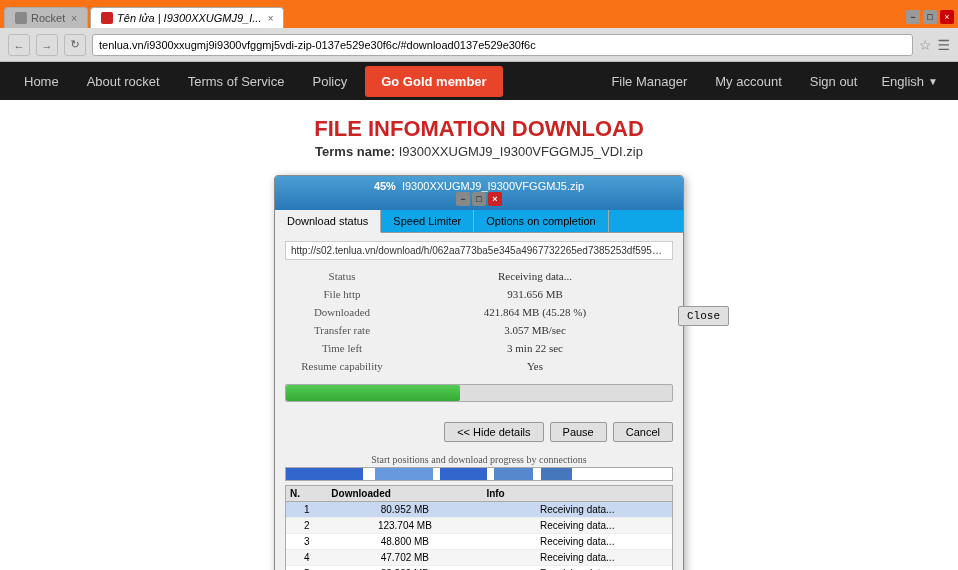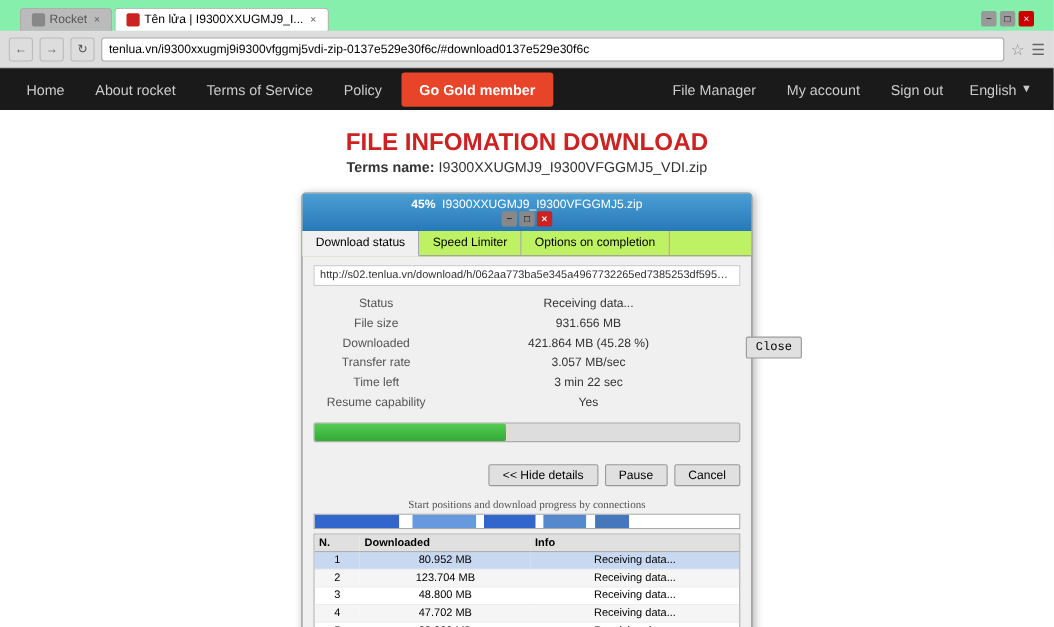--- a/index.html
+++ b/index.html
@@ -2,21 +2,21 @@
 <html><head>
   <meta charset="utf-8">
   <style>
     * { margin: 0; padding: 0; box-sizing: border-box; }
     body { font-family: Arial, sans-serif; font-size: 13px; background: #f0f0f0; width: 958px; height: 570px; overflow: hidden; }
 
     
     .browser-chrome { background: #ddd; }
     .tab { display: flex; align-items: center; padding: 4px 10px; border-radius: 4px 4px 0 0; font-size: 11px; background: #e8e8e8; border: 1px solid #aaa; border-bottom: none; margin-right: 2px; }
     .tab.inactive { background: #bbb; color: #555; }
-    .tab.active { background: #fff; }
+    .tab.active { background: #fff; font-style: italic; }
     .tab-favicon { width: 12px; height: 12px; margin-right: 4px; border-radius: 2px; }
     .tab-close { margin-left: 6px; cursor: pointer; color: #666; font-size: 10px; }
     .win-btn { width: 14px; height: 14px; border-radius: 2px; display: flex; align-items: center; justify-content: center; font-size: 9px; cursor: pointer; }
     .win-minimize { background: #999; }
     .win-maximize { background: #999; }
     .win-close { background: #c00; color: white; }
 
     .browser-toolbar { display: flex; align-items: center; padding: 4px 8px; background: #ddd; gap: 6px; height: 34px; border-bottom: 1px solid #bbb; }
     .nav-btn { background: none; border: 1px solid #bbb; border-radius: 3px; width: 22px; height: 22px; cursor: pointer; display: flex; align-items: center; justify-content: center; font-size: 11px; color: #555; }
     .address-bar { flex: 1; height: 22px; border: 1px solid #aaa; border-radius: 3px; padding: 0 6px; font-size: 11px; background: white; }
@@ -44,28 +44,28 @@
     .dialog-titlebar { background: linear-gradient(to bottom, #4a9fd4, #2878b8); display: flex; align-items: center; padding: 4px 6px; border-radius: 3px 3px 0 0; flex-direction: column; }
     .dialog-title-left { display: flex; align-items: center; gap: 6px; flex: 1; }
     .dialog-progress-mini { font-size: 11px; color: white; font-weight: bold; }
     .dialog-filename { font-size: 11px; color: white; }
     .dialog-winbtns { display: flex; gap: 2px; }
     .dialog-winbtn { width: 14px; height: 14px; border-radius: 2px; display: flex; align-items: center; justify-content: center; font-size: 9px; cursor: pointer; }
     .d-minimize { background: #888; }
     .d-maximize { background: #888; }
     .d-close { background: #cc2222; color: white; font-weight: bold; }
 
-    .dialog-tabs { display: flex; background: #bef264; border-bottom: 1px solid #999; }
+    .dialog-tabs { display: flex; background: #0ea5e9; border-bottom: 1px solid #999; }
     .dialog-tab { padding: 5px 12px; font-size: 11px; cursor: pointer; border-right: 1px solid #aaa; }
     .dialog-tab.active { background: #f0f0f0; border-bottom: 1px solid #f0f0f0; margin-bottom: -1px; }
 
     .dialog-body { padding: 8px 10px; }
     .url-bar { background: white; border: 1px solid #ccc; padding: 3px 5px; font-size: 10px; color: #333; margin-bottom: 6px; overflow: hidden; white-space: nowrap; text-overflow: ellipsis; }
     .info-table { width: 100%; }
-    .info-table td { padding: 2px 4px; font-size: 11px; }
+    .info-table td { padding: 2px 4px; font-size: 11px; font-family: Liberation Serif, serif; }
     .info-table .label { color: #555; width: 110px; }
     .info-table .value { color: #333; }
     .status-value { color: #2266cc; }
 
     .progress-bar-outer { background: #ddd; border: 1px solid #aaa; height: 18px; margin: 8px 0; border-radius: 2px; }
     .progress-bar-inner { background: linear-gradient(to bottom, #55cc55, #33aa33); height: 100%; width: 45%; border-radius: 2px; }
 
     .dialog-actions { display: flex; justify-content: flex-end; gap: 6px; padding: 4px 10px 8px; }
     .dialog-btn { padding: 3px 12px; font-size: 11px; background: #e0e0e0; border: 1px solid #999; border-radius: 2px; cursor: pointer; }
 
@@ -82,21 +82,21 @@
 
     .close-btn-right { position: absolute; top: 4px; right: -40px; background: #ddd; border: 1px solid #999; padding: 3px 6px; font-size: 11px; cursor: pointer; font-family: Liberation Mono, monospace; }
 
     .content-wrapper { position: relative; }
   </style>
 </head>
 <body>
 
 <div class="browser-chrome">
 
-  <div style="display:flex; align-items:flex-end; background:#86efac; padding:5px 18px 0; height:28px;justify-content:flex-end;">
+  <div style="display:flex; align-items:flex-end; background:#f97316; padding:5px 4px 0; height:28px;justify-content:flex-end;">
     <div class="tab inactive">
       <div class="tab-favicon" style="background:#888; border-radius:2px;"></div>
       <span>Rocket</span>
       <span class="tab-close">×</span>
     </div>
     <div class="tab active">
       <div class="tab-favicon" style="background:#cc2222; border-radius:2px;"></div>
       <span>Tên lửa | I9300XXUGMJ9_I...</span>
       <span class="tab-close">×</span>
     </div>
@@ -167,21 +167,21 @@
 
         <div class="dialog-body">
           <div class="url-bar">http://s02.tenlua.vn/download/h/062aa773ba5e345a4967732265ed7385253df595ac0daa51e36d...</div>
           <table class="info-table">
             <tbody>
                 <tr>
               <td class="label">Status</td>
               <td class="value status-value">Receiving data...</td>
             </tr>
             <tr>
-              <td class="label">File size</td>
+              <td class="label">File http</td>
               <td class="value">931.656 MB</td>
             </tr>
             <tr>
               <td class="label">Downloaded</td>
               <td class="value">421.864 MB (45.28 %)</td>
             </tr>
             <tr>
               <td class="label">Transfer rate</td>
               <td class="value">3.057 MB/sec</td>
             </tr>

